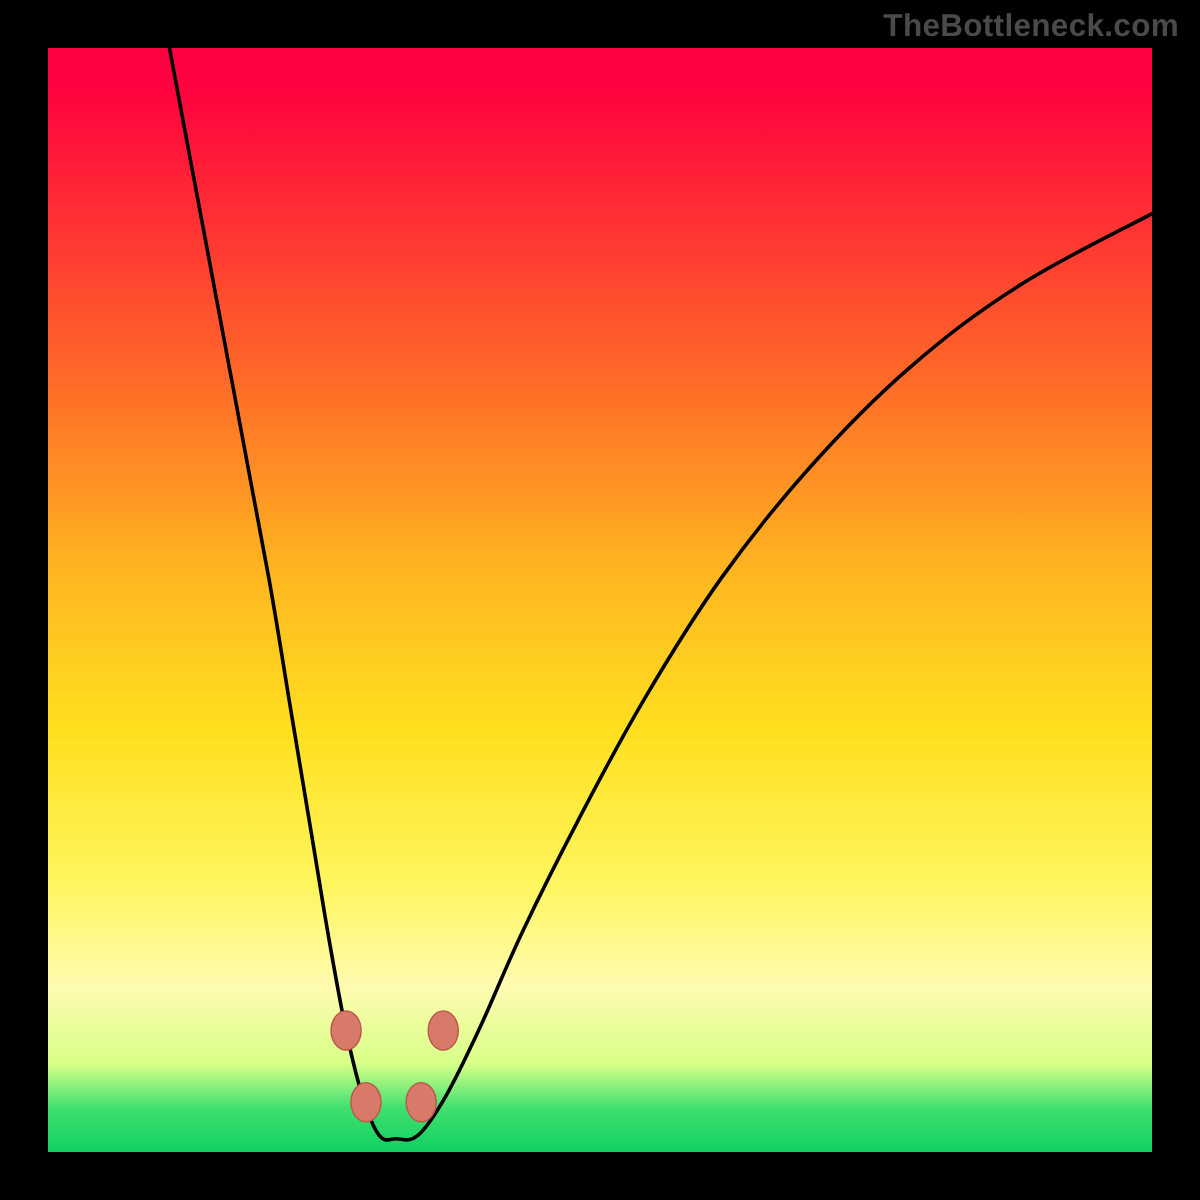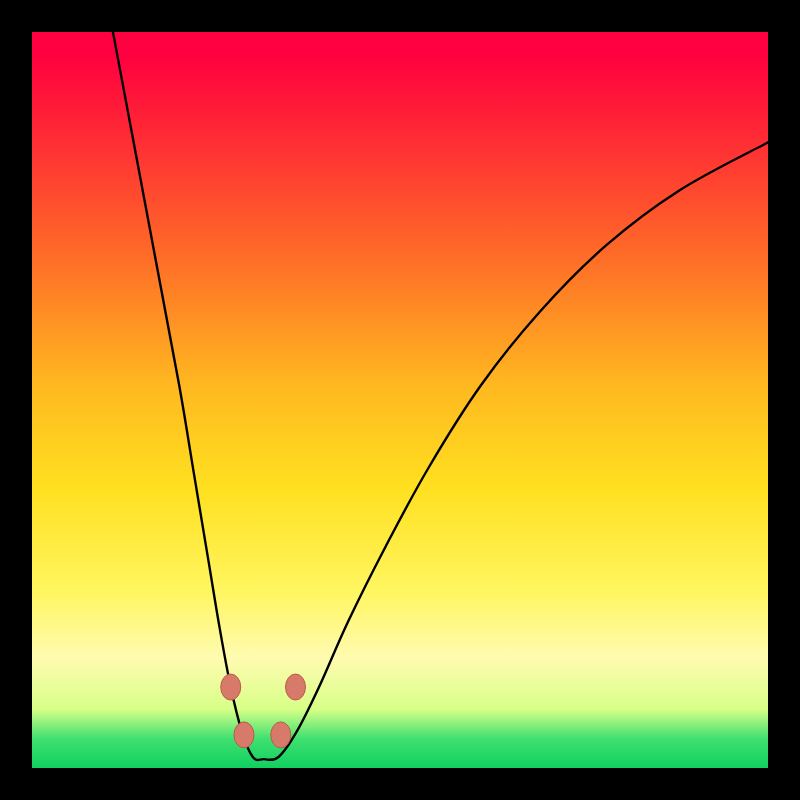--- a/index.html
+++ b/index.html
@@ -57,20 +57,21 @@
   }
   svg.curve {
     position: absolute;
     inset: 0;
   }
 </style>
 </head>
 <body>
 
 <div class="frame">
+  <div class="watermark">TheBottleneck.com</div>
   <div class="plot">
     <div class="gradient"></div>
     <svg class="curve" viewBox="0 0 736 736" preserveAspectRatio="none">
       <path id="bottleneck-path" fill="none" stroke="#000000" stroke-width="2.4" stroke-linecap="round" d="M 80.96 0.00 C 84.93 21.20, 95.09 75.37, 103.04 117.76 C 110.99 160.15, 117.17 193.13, 125.12 235.52 C 133.07 277.91, 140.58 316.19, 147.20 353.28 C 153.82 390.37, 156.62 409.80, 161.92 441.60 C 167.22 473.40, 172.00 502.10, 176.64 529.92 C 181.28 557.74, 183.71 573.64, 187.68 596.16 C 191.65 618.68, 194.75 636.49, 198.72 655.04 C 202.69 673.59, 205.79 686.61, 209.76 699.20 C 213.73 711.79, 216.83 719.93, 220.80 724.96 C 224.77 729.99, 227.20 727.17, 231.84 727.17 C 236.48 727.17, 240.60 729.99, 246.56 724.96 C 252.52 719.93, 257.67 711.79, 264.96 699.20 C 272.25 686.61, 277.77 674.91, 287.04 655.04 C 296.31 635.17, 304.56 613.97, 316.48 588.80 C 328.40 563.63, 338.71 543.02, 353.28 515.20 C 367.85 487.38, 380.22 463.39, 397.44 434.24 C 414.66 405.09, 429.09 381.10, 448.96 353.28 C 468.83 325.46, 485.32 304.85, 507.84 279.68 C 530.36 254.51, 548.91 235.30, 574.08 213.44 C 599.25 191.58, 618.53 176.79, 647.68 158.24 C 676.83 139.69, 720.10 119.01, 736.00 110.40"></path>
       <g id="markers">
           <ellipse cx="198.72" cy="655.04" rx="10" ry="13" fill="#d87a6a" stroke="#bb5a4a" stroke-width="1"></ellipse>
           <ellipse cx="263.49" cy="655.04" rx="10" ry="13" fill="#d87a6a" stroke="#bb5a4a" stroke-width="1"></ellipse>
           <ellipse cx="211.97" cy="702.88" rx="10" ry="13" fill="#d87a6a" stroke="#bb5a4a" stroke-width="1"></ellipse>
           <ellipse cx="248.77" cy="702.88" rx="10" ry="13" fill="#d87a6a" stroke="#bb5a4a" stroke-width="1"></ellipse>
         </g>

